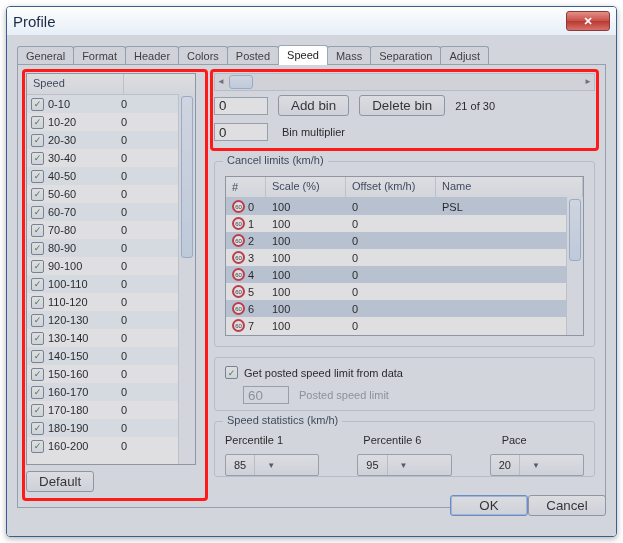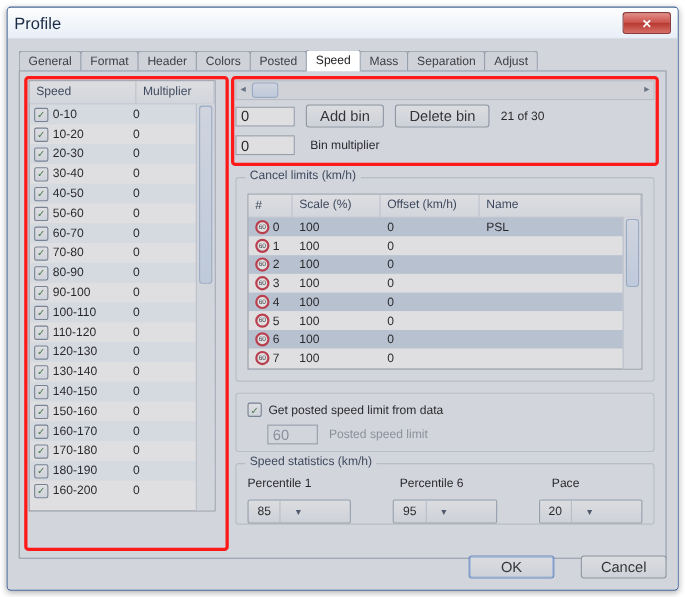--- a/index.html
+++ b/index.html
@@ -58,21 +58,21 @@
   .gr div{padding:0 6px;box-sizing:border-box}
   .gw1{width:40px;display:flex;align-items:center;gap:3px}.gw2{width:80px}.gw3{width:90px}.gw4{flex:1}
   .speedicon{width:13px;height:13px;border-radius:50%;border:2px solid #c23;display:inline-flex;align-items:center;justify-content:center;font-size:6px;color:#222;background:#fff;box-sizing:border-box;line-height:1}
   .gscroll{position:absolute;right:0;top:20px;width:16px;bottom:0;background:#eef1f5;border-left:1px solid #cdd5df}
   .gthumb{position:absolute;left:2px;right:2px;top:2px;height:60px;border:1px solid #9fb7d6;border-radius:3px;background:linear-gradient(#eaf1fb,#d2e1f4)}
   .ck2{display:inline-flex;align-items:center;gap:6px}
   .disabled{color:#8a94a1}
   .combo{display:inline-flex;align-items:center;border:1px solid #9aa7b5;background:linear-gradient(#fbfcfd,#e7ecf2);height:20px;border-radius:2px}
   .combo span{padding:0 8px}
   .combo .dd{width:16px;height:100%;display:flex;align-items:center;justify-content:center;border-left:1px solid #c8d0da;color:#3a4a5d;font-size:8px}
-  .footer{position:absolute;right:10px;bottom:10px;display:flex;gap:24px}
+  .footer{position:absolute;right:10px;bottom:20px;display:flex;gap:0}
   .btn.primary{border:1px solid #5e8fd6;box-shadow:0 0 0 1px #a9c6ef inset}
   .statsrow{position:absolute;left:10px;right:10px;top:12px;display:flex;gap:56px}
   .statscombo{position:absolute;left:10px;right:10px;top:32px;display:flex;gap:38px}
 </style>
 </head>
 <body>
 
 <div class="window">
   <div class="frame">
     <div class="titlebar">
@@ -95,21 +95,20 @@
           <div class="tab">Adjust</div>
         </div>
       <div class="panel">
 
         <div class="hl" style="left:4px;top:4px;width:186px;height:432px"></div>
         <div class="hl" style="left:192px;top:4px;right:6px;height:82px"></div>
 
         <div class="lefttbl">
           <div class="lt-head">
             <div class="c1">Speed</div>
-            <div class="c2">Multiplier</div>
           </div>
           <div class="lt-body" id="ltbody">
               <div class="lt-row">
                 <div class="c1">
                   <span class="chk">✓</span>
                   <span>0-10</span>
                 </div>
                 <div class="c2">0</div>
               </div>
               <div class="lt-row">
@@ -243,20 +242,21 @@
                   <span class="chk">✓</span>
                   <span>160-200</span>
                 </div>
                 <div class="c2">0</div>
               </div>
             </div>
           <div class="lt-scroll">
               <div class="lt-thumb"></div>
             </div>
         </div>
+        <button class="btn defaultbtn">Default</button>
 
         <div class="hscroll">
           <div class="harr l">◄</div>
           <div class="hthumb"></div>
           <div class="harr r">►</div>
         </div>
         <div class="row1">
           <input class="inp" style="width: 54px;" value="0">
           <button class="btn">Add bin</button>
           <button class="btn">Delete bin</button>

